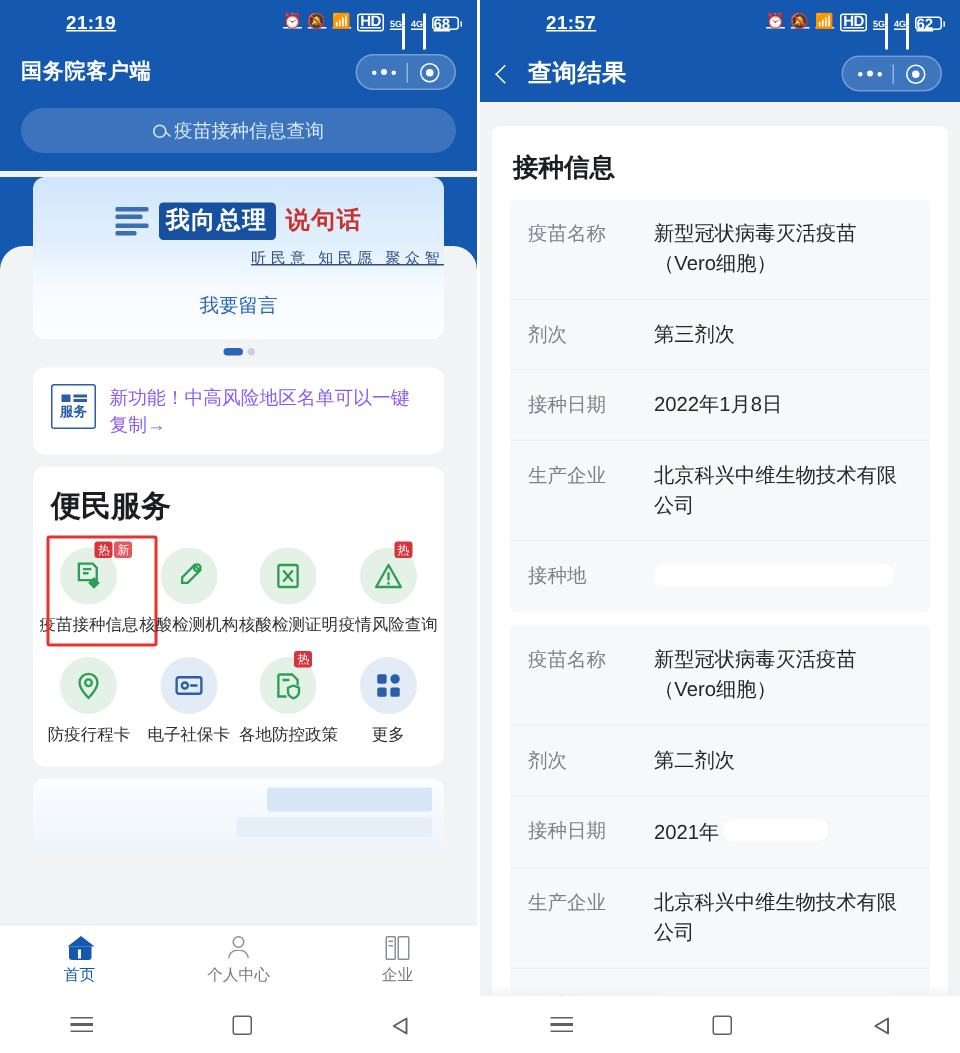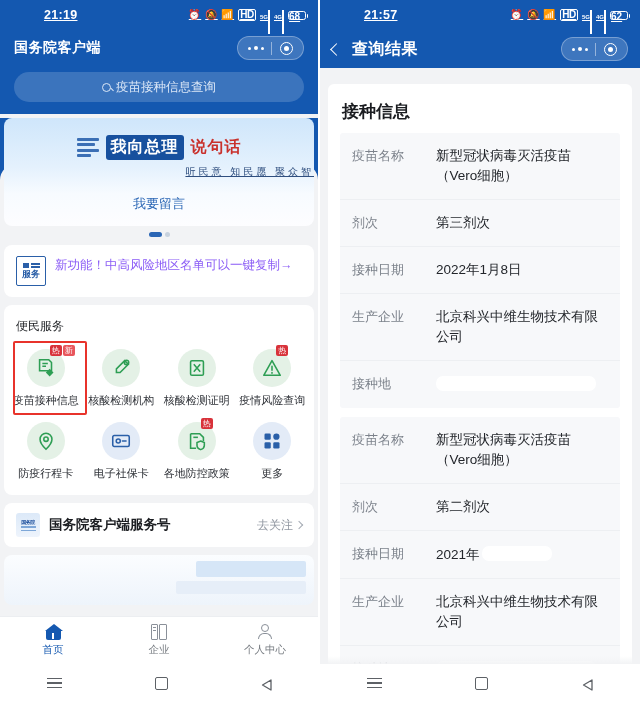--- a/index.html
+++ b/index.html
@@ -67,21 +67,21 @@
   }
   .mag { width:9px;height:9px;border:1.4px solid #dbe7f7;border-radius:50%; position:relative; display:inline-block; }
   .mag::after{content:"";position:absolute;width:4px;height:1.4px;background:#dbe7f7;transform:rotate(45deg);right:-3.5px;bottom:0px;}
 
   .l-body { position:relative; }
   .blue-bg { position:absolute; left:0; right:0; top:0; height:70px; background:#1458b0; }
   .white-curve {
     position:absolute; left:0; right:0; top:46px; height:40px;
     background:#f2f3f5; border-radius:16px 16px 0 0;
   }
-  .l-content { position:relative; padding:0 4px; }
+  .l-content { position:relative; padding:0 22px; }
 
   .banner {
     margin-top:4px; border-radius:8px; overflow:hidden;
     background:linear-gradient(180deg,#cfe6fb 0%,#e4f1fd 45%,#f7fbff 70%,#fdfdff 100%);
     height:108px; position:relative;
   }
   .banner-art { display:flex; align-items:center; justify-content:center; padding-top:17px; gap:7px; }
   .doc-lines { display:flex; flex-direction:column; gap:2.5px; }
   .doc-lines i { display:block; height:3px; background:#3b6fb5; border-radius:1px; }
   .doc-lines i:nth-child(1){width:22px;} .doc-lines i:nth-child(2){width:18px;}
@@ -100,21 +100,21 @@
     flex:none; width:30px;height:30px;border:1.4px solid #2a5fa8; border-radius:2px;
     display:flex;flex-direction:column;align-items:center;justify-content:center; gap:1.5px; padding:2px;
   }
   .svc-badge .r1 { display:flex; gap:2px; align-items:center; }
   .svc-badge .r1 b { width:6px;height:5px;background:#2a5fa8;display:block; }
   .svc-badge .r1 u { display:flex;flex-direction:column;gap:1.5px; }
   .svc-badge .r1 u i { display:block;width:9px;height:1.5px;background:#2a5fa8; }
   .svc-badge .r2 { color:#2a5fa8; font-size:9px; font-weight:bold; line-height:10px; }
   .notice-txt { font-size:12.5px; color:#8b5cf6; line-height:18px; }
 
-  .sect-title { font-size:12px; font-weight:normal; color:#1b1d21; padding:13px 12px 6px; }
+  .sect-title { font-size:20px; font-weight:bold; color:#1b1d21; padding:13px 12px 6px; }
   .grid { display:grid; grid-template-columns:repeat(4,1fr); padding:2px 4px 12px; row-gap:6px; }
   .gcell { display:flex; flex-direction:column; align-items:center; position:relative; padding:6px 0 2px; }
   .gico {
     width:38px;height:38px;border-radius:50%;
     display:flex;align-items:center;justify-content:center; position:relative;
   }
   .gico.green { background:#e4f1e6; }
   .gico.blue  { background:#e3ebf7; }
   .glabel { font-size:11px; color:#2d3036; margin-top:6px; white-space:nowrap; }
   .hot {
@@ -373,67 +373,53 @@
                   <rect x="13.5" y="3" width="7.5" height="7.5" rx="3.7"></rect>
                   <rect x="13.5" y="13.5" width="7.5" height="7.5" rx="1.5"></rect>
                 </svg>
               </div>
               <div class="glabel">更多</div>
             </div>
 
           </div>
         </div>
 
-        <div class="card">
-          <div class="acct">
-            <div class="acct-logo">
-              <b>国务院</b>
-              <i></i>
-                <i></i>
-            </div>
-            <div class="acct-name">国务院客户端服务号</div>
-            <div class="acct-act">
-              <span>去关注</span>
-              <span class="chev"></span>
-            </div>
-          </div>
-        </div>
 
         <div class="teaser">
           <div class="t1"></div>
           <div class="t2"></div>
         </div>
 
       </div>
     </div>
 
     <div class="tabbar">
       <div class="tab active">
         <div class="home-ico">
             <div class="roof"></div>
             <div class="body"></div>
           </div>
         <div class="tab-label">首页</div>
+      </div>
+      <div class="tab">
+        <div class="usr-ico">
+            <span class="h"></span>
+            <span class="s"></span>
+          </div>
+        <div class="tab-label">个人中心</div>
       </div>
       <div class="tab">
         <div class="biz-ico">
             <span class="a">
               <i></i>
               <i></i>
             </span>
             <span class="b"></span>
           </div>
         <div class="tab-label">企业</div>
-      </div>
-      <div class="tab">
-        <div class="usr-ico">
-            <span class="h"></span>
-            <span class="s"></span>
-          </div>
-        <div class="tab-label">个人中心</div>
       </div>
     </div>
 
     <div class="navbar">
       <span class="nav-menu">
           <i></i>
           <i></i>
           <i></i>
         </span>
       <span class="nav-sq"></span>

